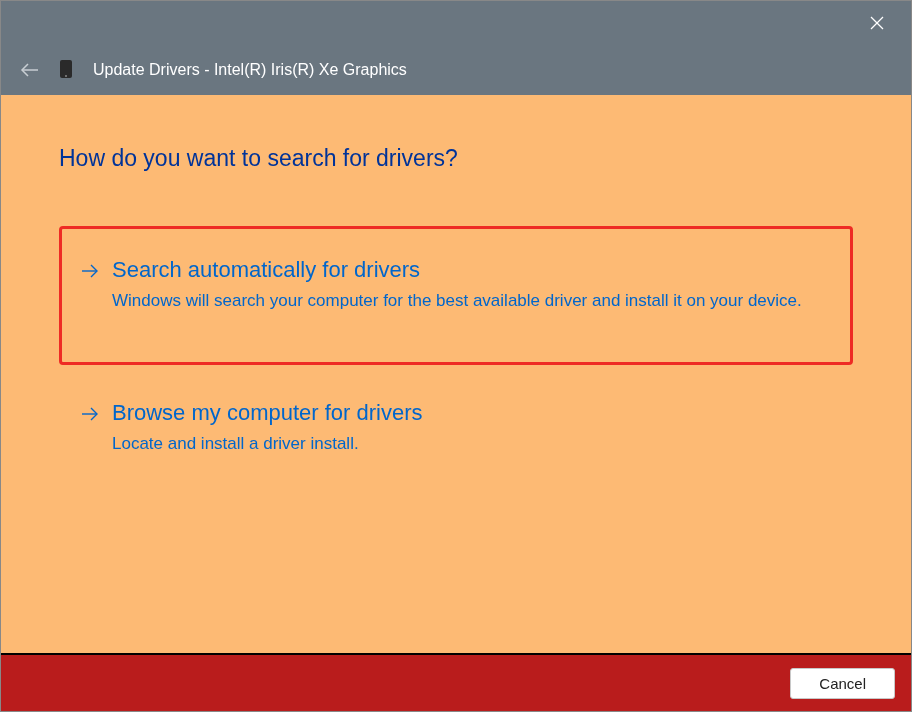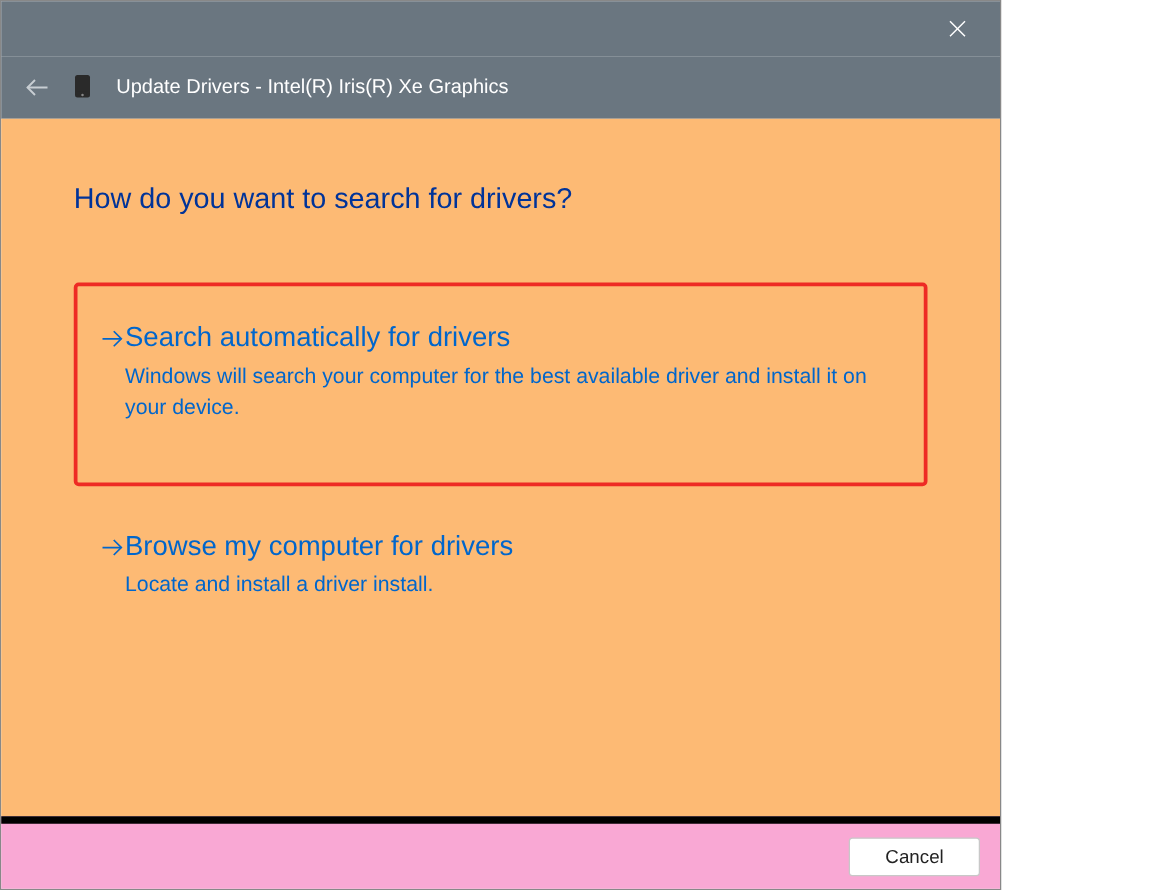--- a/index.html
+++ b/index.html
@@ -8,21 +8,21 @@
       padding: 0;
     }
     body {
       font-family: 'Segoe UI', Tahoma, sans-serif;
       background: #fff;
       width: 920px;
       height: 712px;
       overflow: hidden;
     }
     .window {
-      width: 801px;
+      width: 912px;
       height: 712px;
       border: 1px solid #888;
       display: flex;
       flex-direction: column;
       position: relative;
     }
     .titlebar-top {
       height: 44px;
       background: #6a7680;
       display: flex;
@@ -87,21 +87,21 @@
       font-weight: 400;
       margin-bottom: 54px;
     }
     .option {
       border: 3px solid transparent;
       border-radius: 4px;
       padding: 28px 24px 48px 18px;
       margin-bottom: 32px;
       display: flex;
       align-items: flex-start;
-      gap: 0;
+      gap: 12px;
       cursor: pointer;
     }
     .option.highlighted {
       border-color: #ee2b24;
     }
     .option-arrow {
       flex-shrink: 0;
       margin-top: 6px;
     }
     .option-arrow svg {
@@ -123,22 +123,22 @@
       font-size: 17px;
       font-weight: 400;
       line-height: 1.45;
     }
     .option.second {
       padding: 0 24px 0 18px;
       margin-top: 0;
     }
     .footer {
       height: 58px;
-      background: #f9a8d4;
-      border-top: 6px solid #000000;
+      background: #b91c1c;
+      border-top: 2px solid #000000;
       display: flex;
       justify-content: flex-end;
       align-items: center;
       padding-right: 16px;
       padding-left: 36px;
     }
     .cancel-btn {
       background: #fff;
       border: 1px solid #c8c8c8;
       border-radius: 3px;

